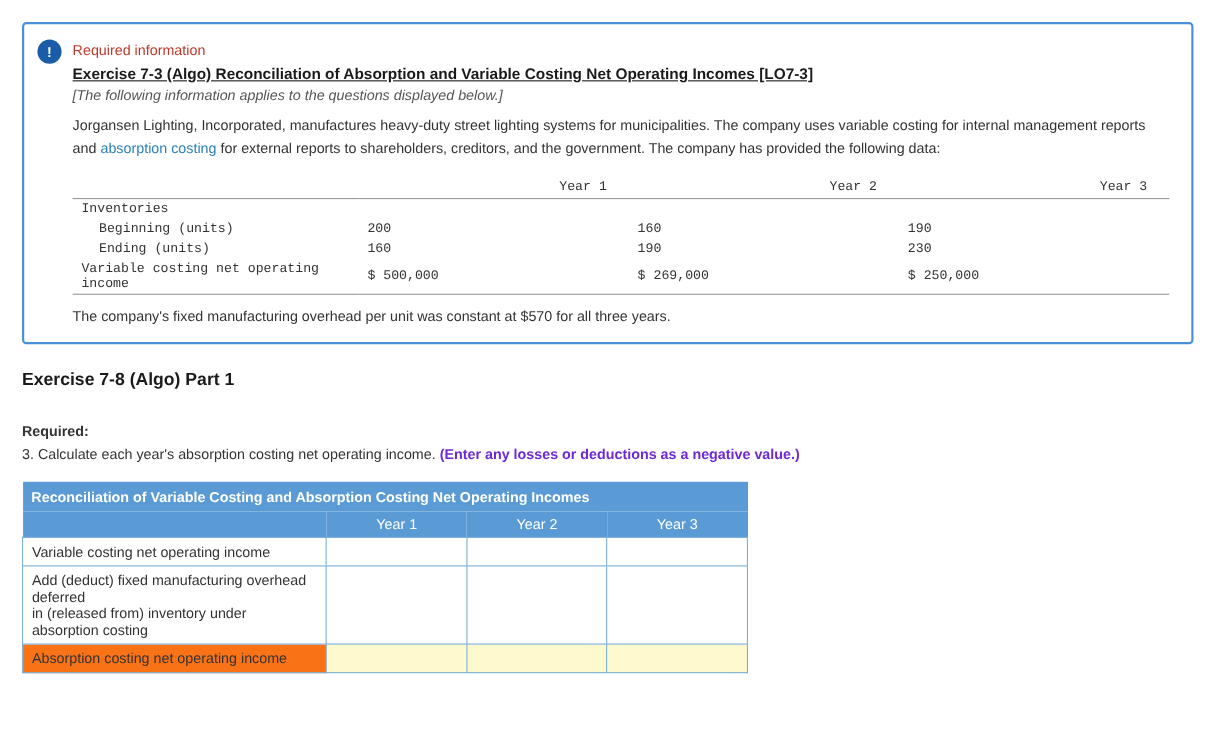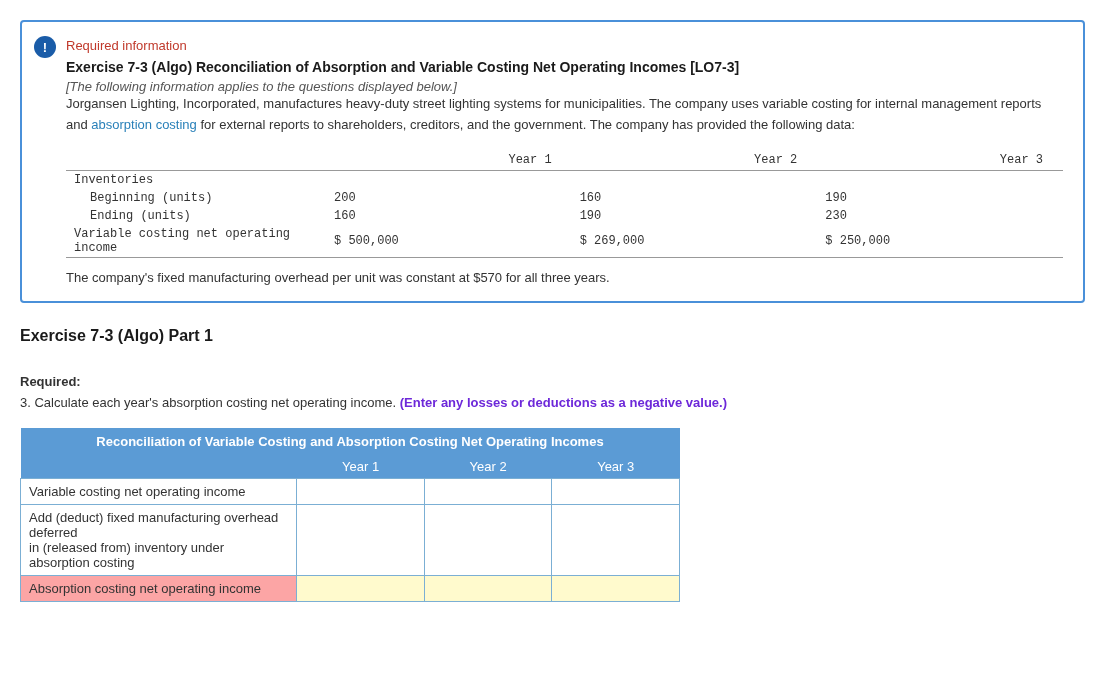--- a/index.html
+++ b/index.html
@@ -36,24 +36,26 @@
     .required-label {
       color: #c0392b;
       font-size: 13px;
       margin-bottom: 6px;
     }
     .exercise-title {
       font-size: 14px;
       font-weight: bold;
       color: #1a1a1a;
       margin-bottom: 4px;
+      text-decoration: underline;
     }
     .subtitle-italic {
       font-style: italic;
       color: #555;
+      margin-bottom: 10px;
       font-size: 13px;
     }
     .description-text {
       font-size: 13px;
       color: #333;
       line-height: 1.6;
       margin-bottom: 14px;
     }
     .highlight-blue { color: #2980b9; }
     .data-table {
@@ -111,21 +113,21 @@
       max-width: 660px;
     }
     .recon-table {
       width: 100%;
       border-collapse: collapse;
       font-size: 13px;
     }
     .recon-table .header-row td {
       background: #5b9bd5;
       color: #fff;
-      text-align: center;
+      text-align: left;
       padding: 6px 8px;
       font-weight: bold;
     }
     .recon-table .subheader-row td {
       background: #5b9bd5;
       color: #fff;
       text-align: center;
       padding: 4px 8px;
       font-weight: normal;
     }
@@ -139,21 +141,21 @@
       background: #fff;
     }
     .recon-table .data-row td.input-td {
       background: #fff;
       width: 120px;
     }
     .recon-table .yellow-row td.input-td {
       background: #fffacd;
     }
     .recon-table .yellow-row td.label-td {
-      background: #fca5a5;
+      background: #f97316;
     }
     .input-cell {
       border: none;
       background: transparent;
       width: 100%;
       font-size: 13px;
       outline: none;
       text-align: right;
       padding: 0 2px;
     }
@@ -213,21 +215,21 @@
       </tr>
     </tbody>
   </table>
 
   <div class="fixed-overhead-text">
     The company's fixed manufacturing overhead per unit was constant at $570 for all three years.
   </div>
 </div>
 
 
-<div class="section-title">Exercise 7-3 (Algo) Part 1</div>
+<div class="section-title">Exercise 7-8 (Algo) Part 1</div>
 
 <br>
 
 
 <div class="required-header">Required:</div>
 <div class="instruction-text">
   <span>3. Calculate each year's absorption costing net operating income.</span>
   <span class="red-bold">(Enter any losses or deductions as a negative value.)</span>
 </div>
 

